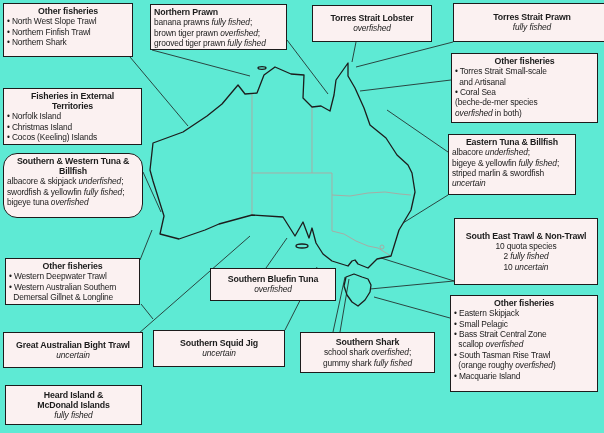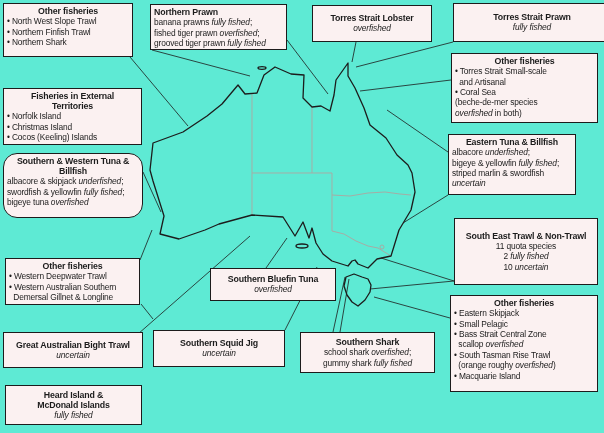--- a/index.html
+++ b/index.html
@@ -88,21 +88,21 @@
   <div id="boxes">
       <div class="box" style="left: 3px; top: 3px; width: 130px; height: 54px;">
         <div class="title">Other fisheries</div>
         <div class="line"><span>• North West Slope Trawl</span></div>
         <div class="line"><span>• Northern Finfish Trawl</span></div>
         <div class="line"><span>• Northern Shark</span></div>
       </div>
       <div class="box title-left" style="left: 150px; top: 4px; width: 137px; height: 46px;">
         <div class="title">Northern Prawn</div>
         <div class="line"><span>banana prawns </span><i>fully fished</i><span>;</span></div>
-        <div class="line"><span>fished tiger prawn </span><i>overfished</i><span>;</span></div>
+        <div class="line"><span>brown tiger prawn </span><i>overfished</i><span>;</span></div>
         <div class="line"><span>grooved tiger prawn </span><i>fully fished</i></div>
       </div>
       <div class="box center" style="left: 312px; top: 5px; width: 120px; height: 37px;">
         <div class="title">Torres Strait Lobster</div>
         <div class="line"><i>overfished</i></div>
       </div>
       <div class="box center" style="left: 453px; top: 3px; width: 158px; height: 39px;">
         <div class="title">Torres Strait Prawn</div>
         <div class="line"><i>fully fished</i></div>
       </div>
@@ -130,21 +130,21 @@
       </div>
       <div class="box" style="left: 448px; top: 134px; width: 128px; height: 61px;">
         <div class="title">Eastern Tuna &amp; Billfish</div>
         <div class="line"><span>albacore </span><i>underfished</i><span>;</span></div>
         <div class="line"><span>bigeye &amp; yellowfin </span><i>fully fished</i><span>;</span></div>
         <div class="line"><span>striped marlin &amp; swordfish</span></div>
         <div class="line"><i>uncertain</i></div>
       </div>
       <div class="box center" style="left: 454px; top: 218px; width: 144px; height: 67px;">
         <div class="title">South East Trawl &amp; Non-Trawl</div>
-        <div class="line"><span>11 quota species</span></div>
+        <div class="line"><span>10 quota species</span></div>
         <div class="line"><span>2 </span><i>fully fished</i></div>
         <div class="line"><span>10 </span><i>uncertain</i></div>
       </div>
       <div class="box" style="left: 5px; top: 258px; width: 135px; height: 47px;">
         <div class="title">Other fisheries</div>
         <div class="line"><span>• Western Deepwater Trawl</span></div>
         <div class="line"><span>• Western Australian Southern</span></div>
         <div class="line"><span>&nbsp;&nbsp;Demersal Gillnet &amp; Longline</span></div>
       </div>
       <div class="box center" style="left: 162px; top: 268px; width: 126px; height: 33px; margin-left: 48px;">

